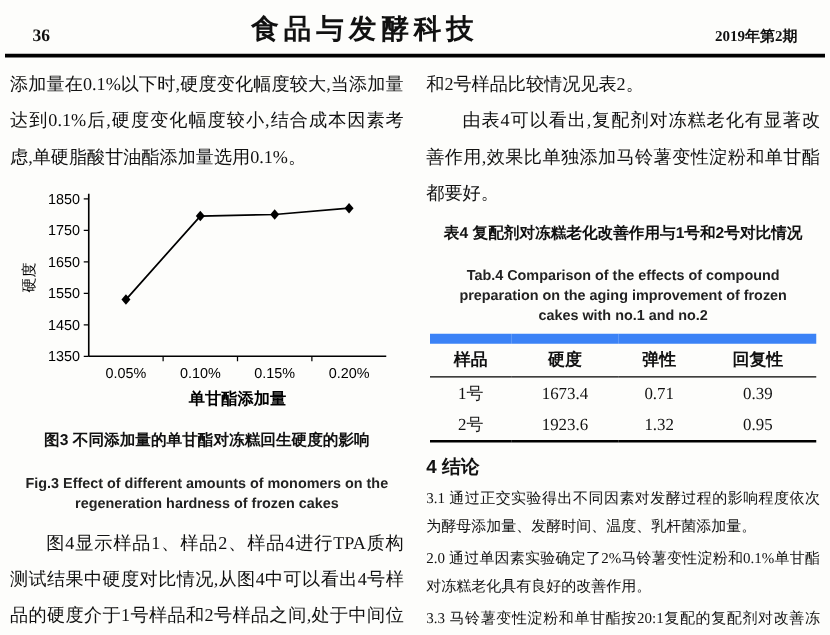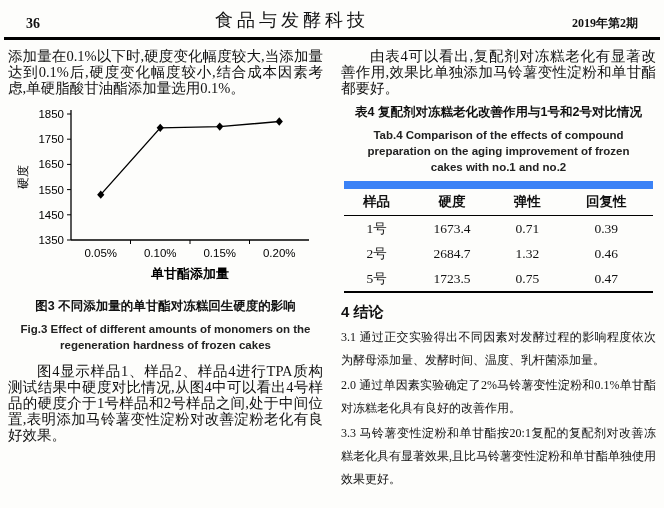--- a/index.html
+++ b/index.html
@@ -11,48 +11,48 @@
     font-family: "Liberation Serif", "DejaVu Serif", serif;
     overflow: hidden;
     position: relative;
   }
   
   .header {
     display: flex; align-items: flex-end; justify-content: space-between;
     padding: 8px 26px 3px 26px;
   }
   .page-num { font-size: 14px; font-weight: bold; }
-  .journal-title { font-size: 18px; font-weight: normal; letter-spacing: 4px; }
+  .journal-title { font-size: 22px; font-weight: bold; letter-spacing: 4px; }
   .issue { font-size: 12px; font-weight: bold; margin-left: 28px; }
   .header-rule { border-top: 3px solid #000; margin: 2px 4px 0 4px; }
 
   
   .columns { display: flex; gap: 18px; padding: 8px 8px 0 8px; }
   .col { width: 315px; }
 
   .body-text {
-    font-size: 14.5px; line-height: 16px;
+    font-size: 14.5px; line-height: 29px;
     text-align: justify;
     word-break: break-all;
   }
   .indent { text-indent: 2em; }
 
   
   .figure-block { margin-top: 4px; text-align: center; }
   .chart-wrap { display: inline-block; }
   .caption-zh {
     font-size: 12.5px; font-weight: bold; text-align: center;
     font-family: "Liberation Sans", "DejaVu Sans", sans-serif;
     margin-top: 2px;
   }
   .caption-en {
     font-size: 11.5px; line-height: 16px; text-align: center;
     font-family: "Liberation Sans", "DejaVu Sans", sans-serif;
     font-weight: bold; color: #222;
-    margin: 6px auto 0 auto; width: 94%;
+    margin: 18px auto 0 auto; width: 94%;
   }
   svg text { font-family: "Liberation Sans", "DejaVu Sans", sans-serif; fill: #000; }
 
   
   .table-block { margin-top: 8px; }
   table.data-table {
     width: 98%; margin: 6px auto 0 auto;
     border-collapse: collapse;
     font-size: 13.5px;
     border-top: 8px solid #3b82f6;
@@ -124,20 +124,21 @@
             </svg>
         </div>
         <div class="caption-zh">图3  不同添加量的单甘酯对冻糕回生硬度的影响</div>
         <div class="caption-en">Fig.3  Effect of different amounts of monomers on the regeneration hardness of frozen cakes</div>
       </div>
 
       <p class="body-text indent" style="margin-top:10px">图4显示样品1、样品2、样品4进行TPA质构测试结果中硬度对比情况,从图4中可以看出4号样品的硬度介于1号样品和2号样品之间,处于中间位置,表明添加马铃薯变性淀粉对改善淀粉老化有良好效果。</p>
     </div>
 
     <div class="col">
+      <p class="body-text">和2号样品比较情况见表2。</p>
       <p class="body-text indent">由表4可以看出,复配剂对冻糕老化有显著改善作用,效果比单独添加马铃薯变性淀粉和单甘酯都要好。</p>
 
       <div class="table-block">
         <div class="caption-zh">表4  复配剂对冻糕老化改善作用与1号和2号对比情况</div>
         <div class="caption-en">Tab.4  Comparison of the effects of compound preparation on the aging improvement of frozen cakes with no.1 and no.2</div>
         <table class="data-table">
           <thead>
             <tr>
                 <th>样品</th>
                 <th>硬度</th>
@@ -147,29 +148,23 @@
           </thead>
           <tbody>
               <tr>
                 <td>1号</td>
                 <td>1673.4</td>
                 <td>0.71</td>
                 <td>0.39</td>
               </tr>
               <tr>
                 <td>2号</td>
-                <td>2684.7</td>
+                <td>1923.6</td>
                 <td>1.32</td>
-                <td>0.46</td>
-              </tr>
-              <tr>
-                <td>5号</td>
-                <td>1723.5</td>
-                <td>0.75</td>
-                <td>0.47</td>
+                <td>0.95</td>
               </tr>
             </tbody>
         </table>
       </div>
 
       <div class="section-heading">4  结论</div>
       <p class="conclusion">3.1  通过正交实验得出不同因素对发酵过程的影响程度依次为酵母添加量、发酵时间、温度、乳杆菌添加量。</p>
       <p class="conclusion para-gap">2.0  通过单因素实验确定了2%马铃薯变性淀粉和0.1%单甘酯对冻糕老化具有良好的改善作用。</p>
       <p class="conclusion para-gap">3.3  马铃薯变性淀粉和单甘酯按20:1复配的复配剂对改善冻糕老化具有显著效果,且比马铃薯变性淀粉和单甘酯单独使用效果更好。</p>
     </div>

